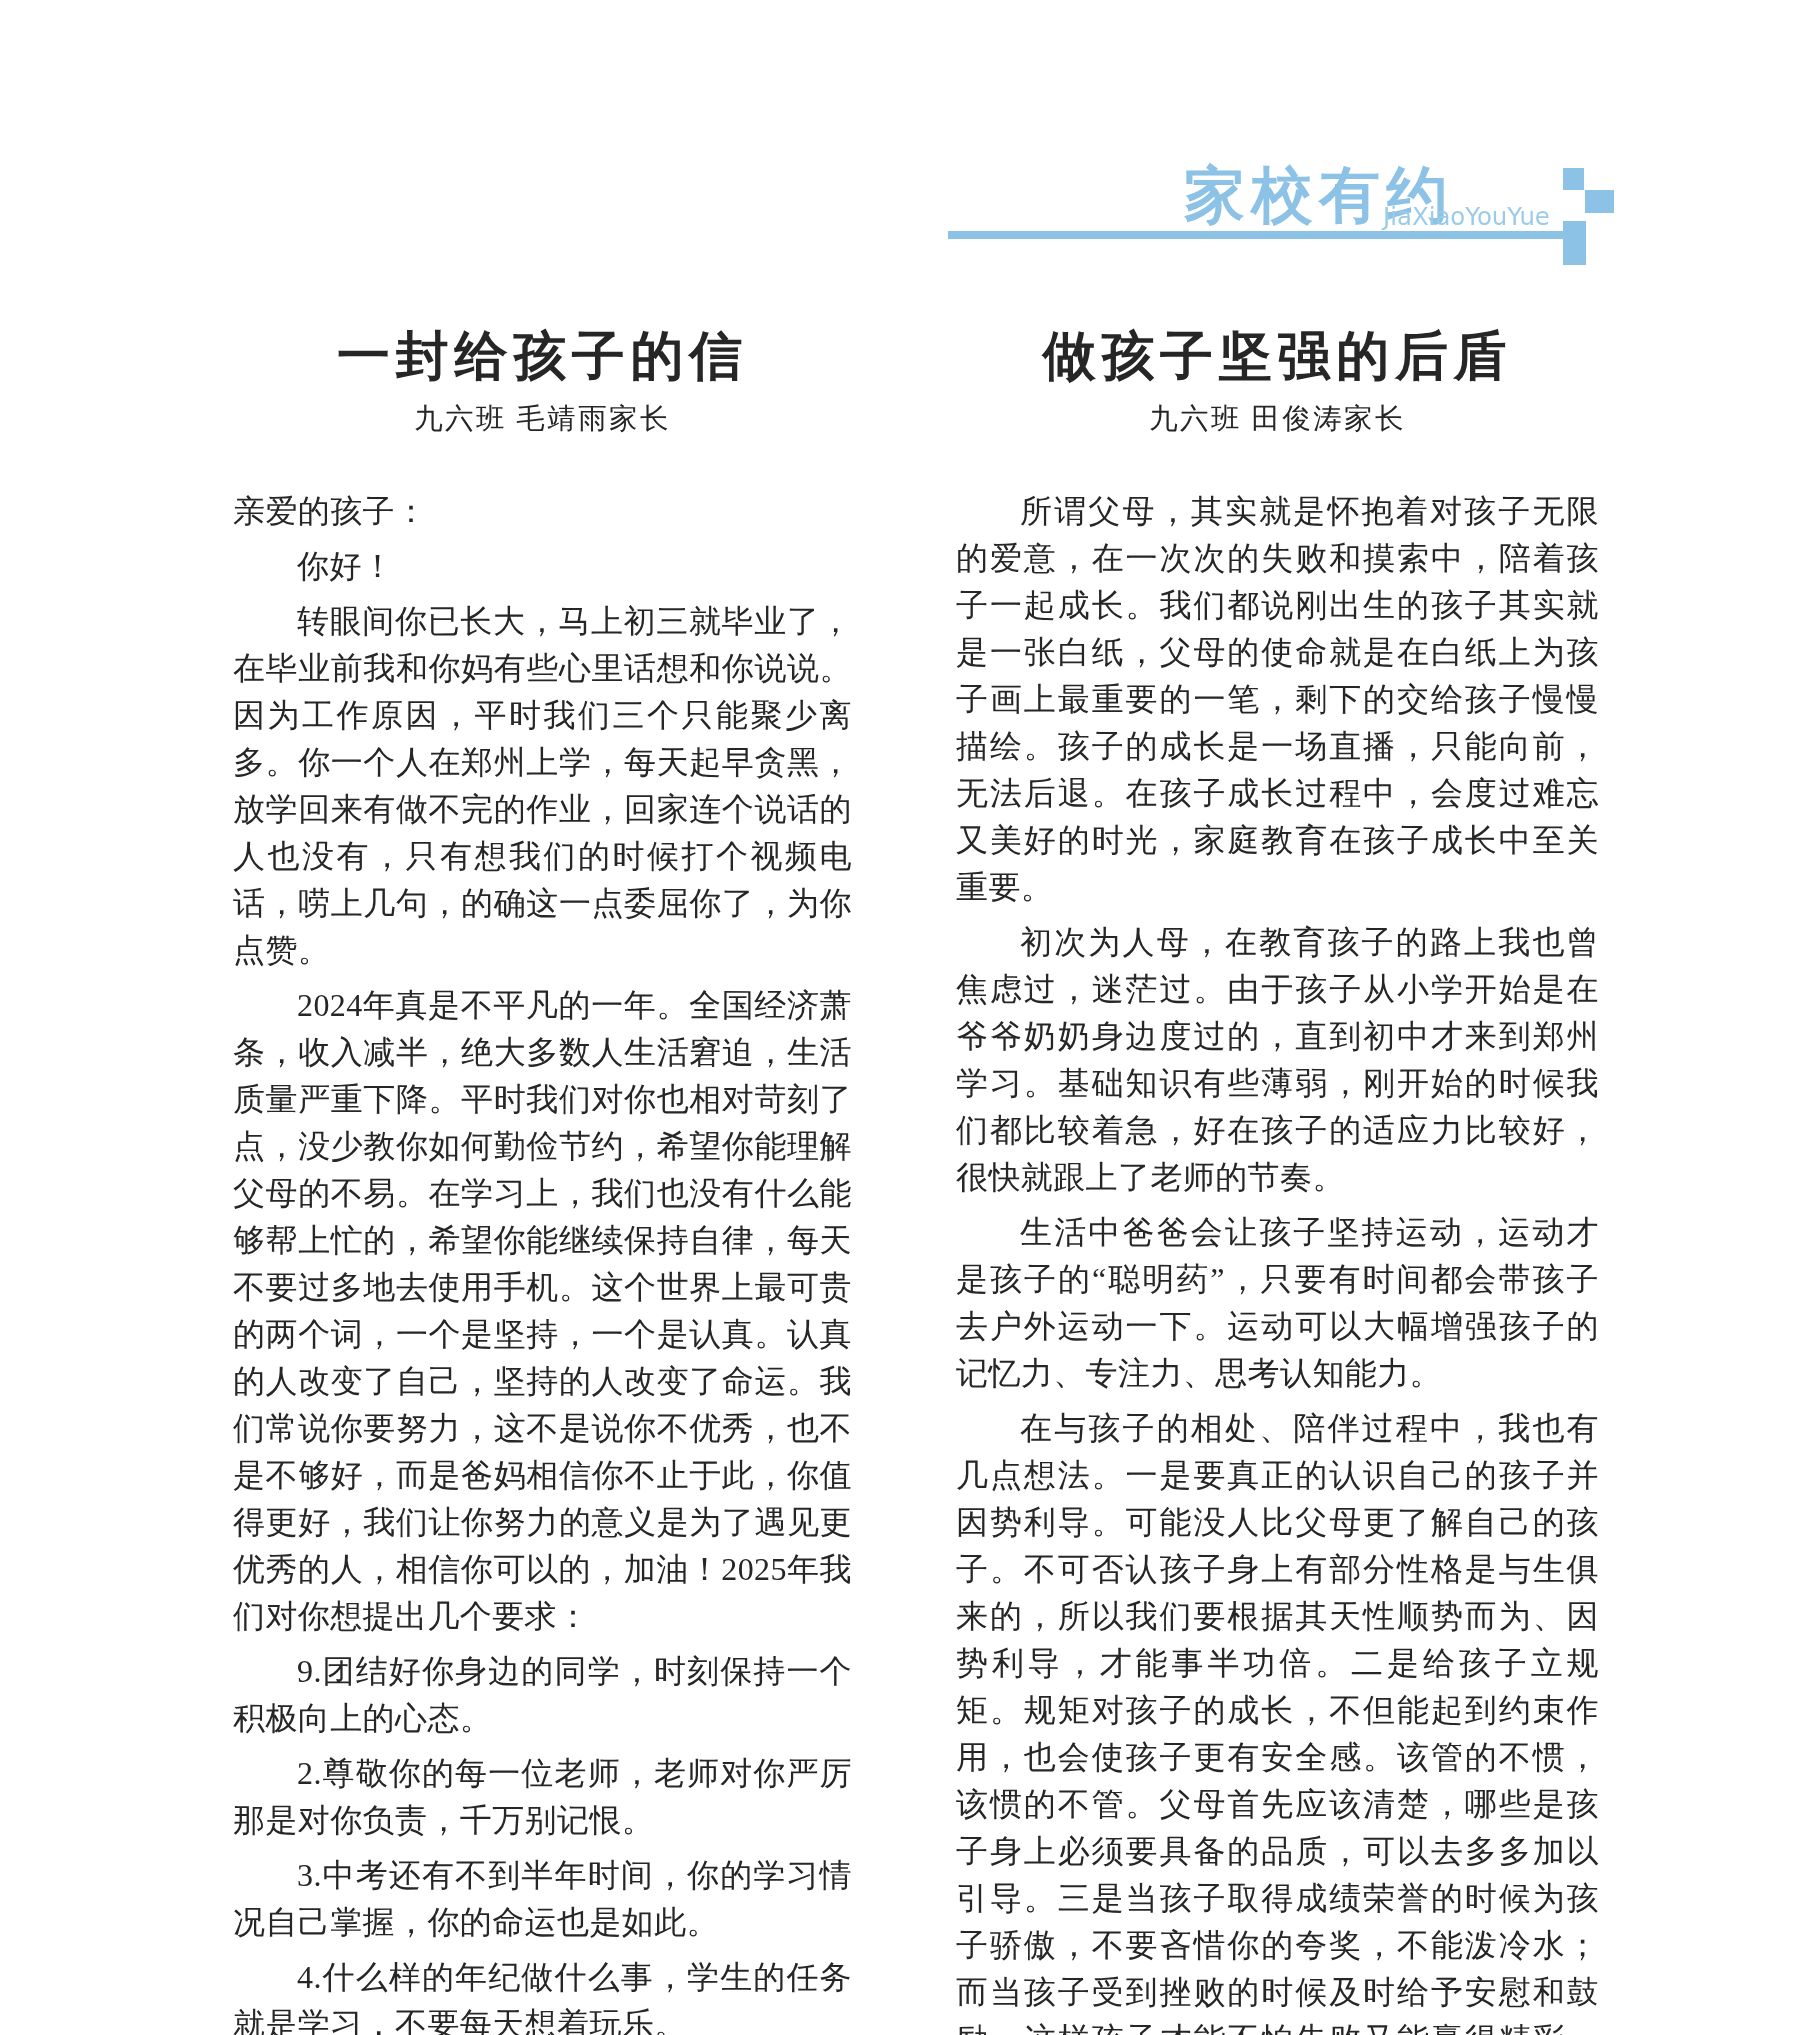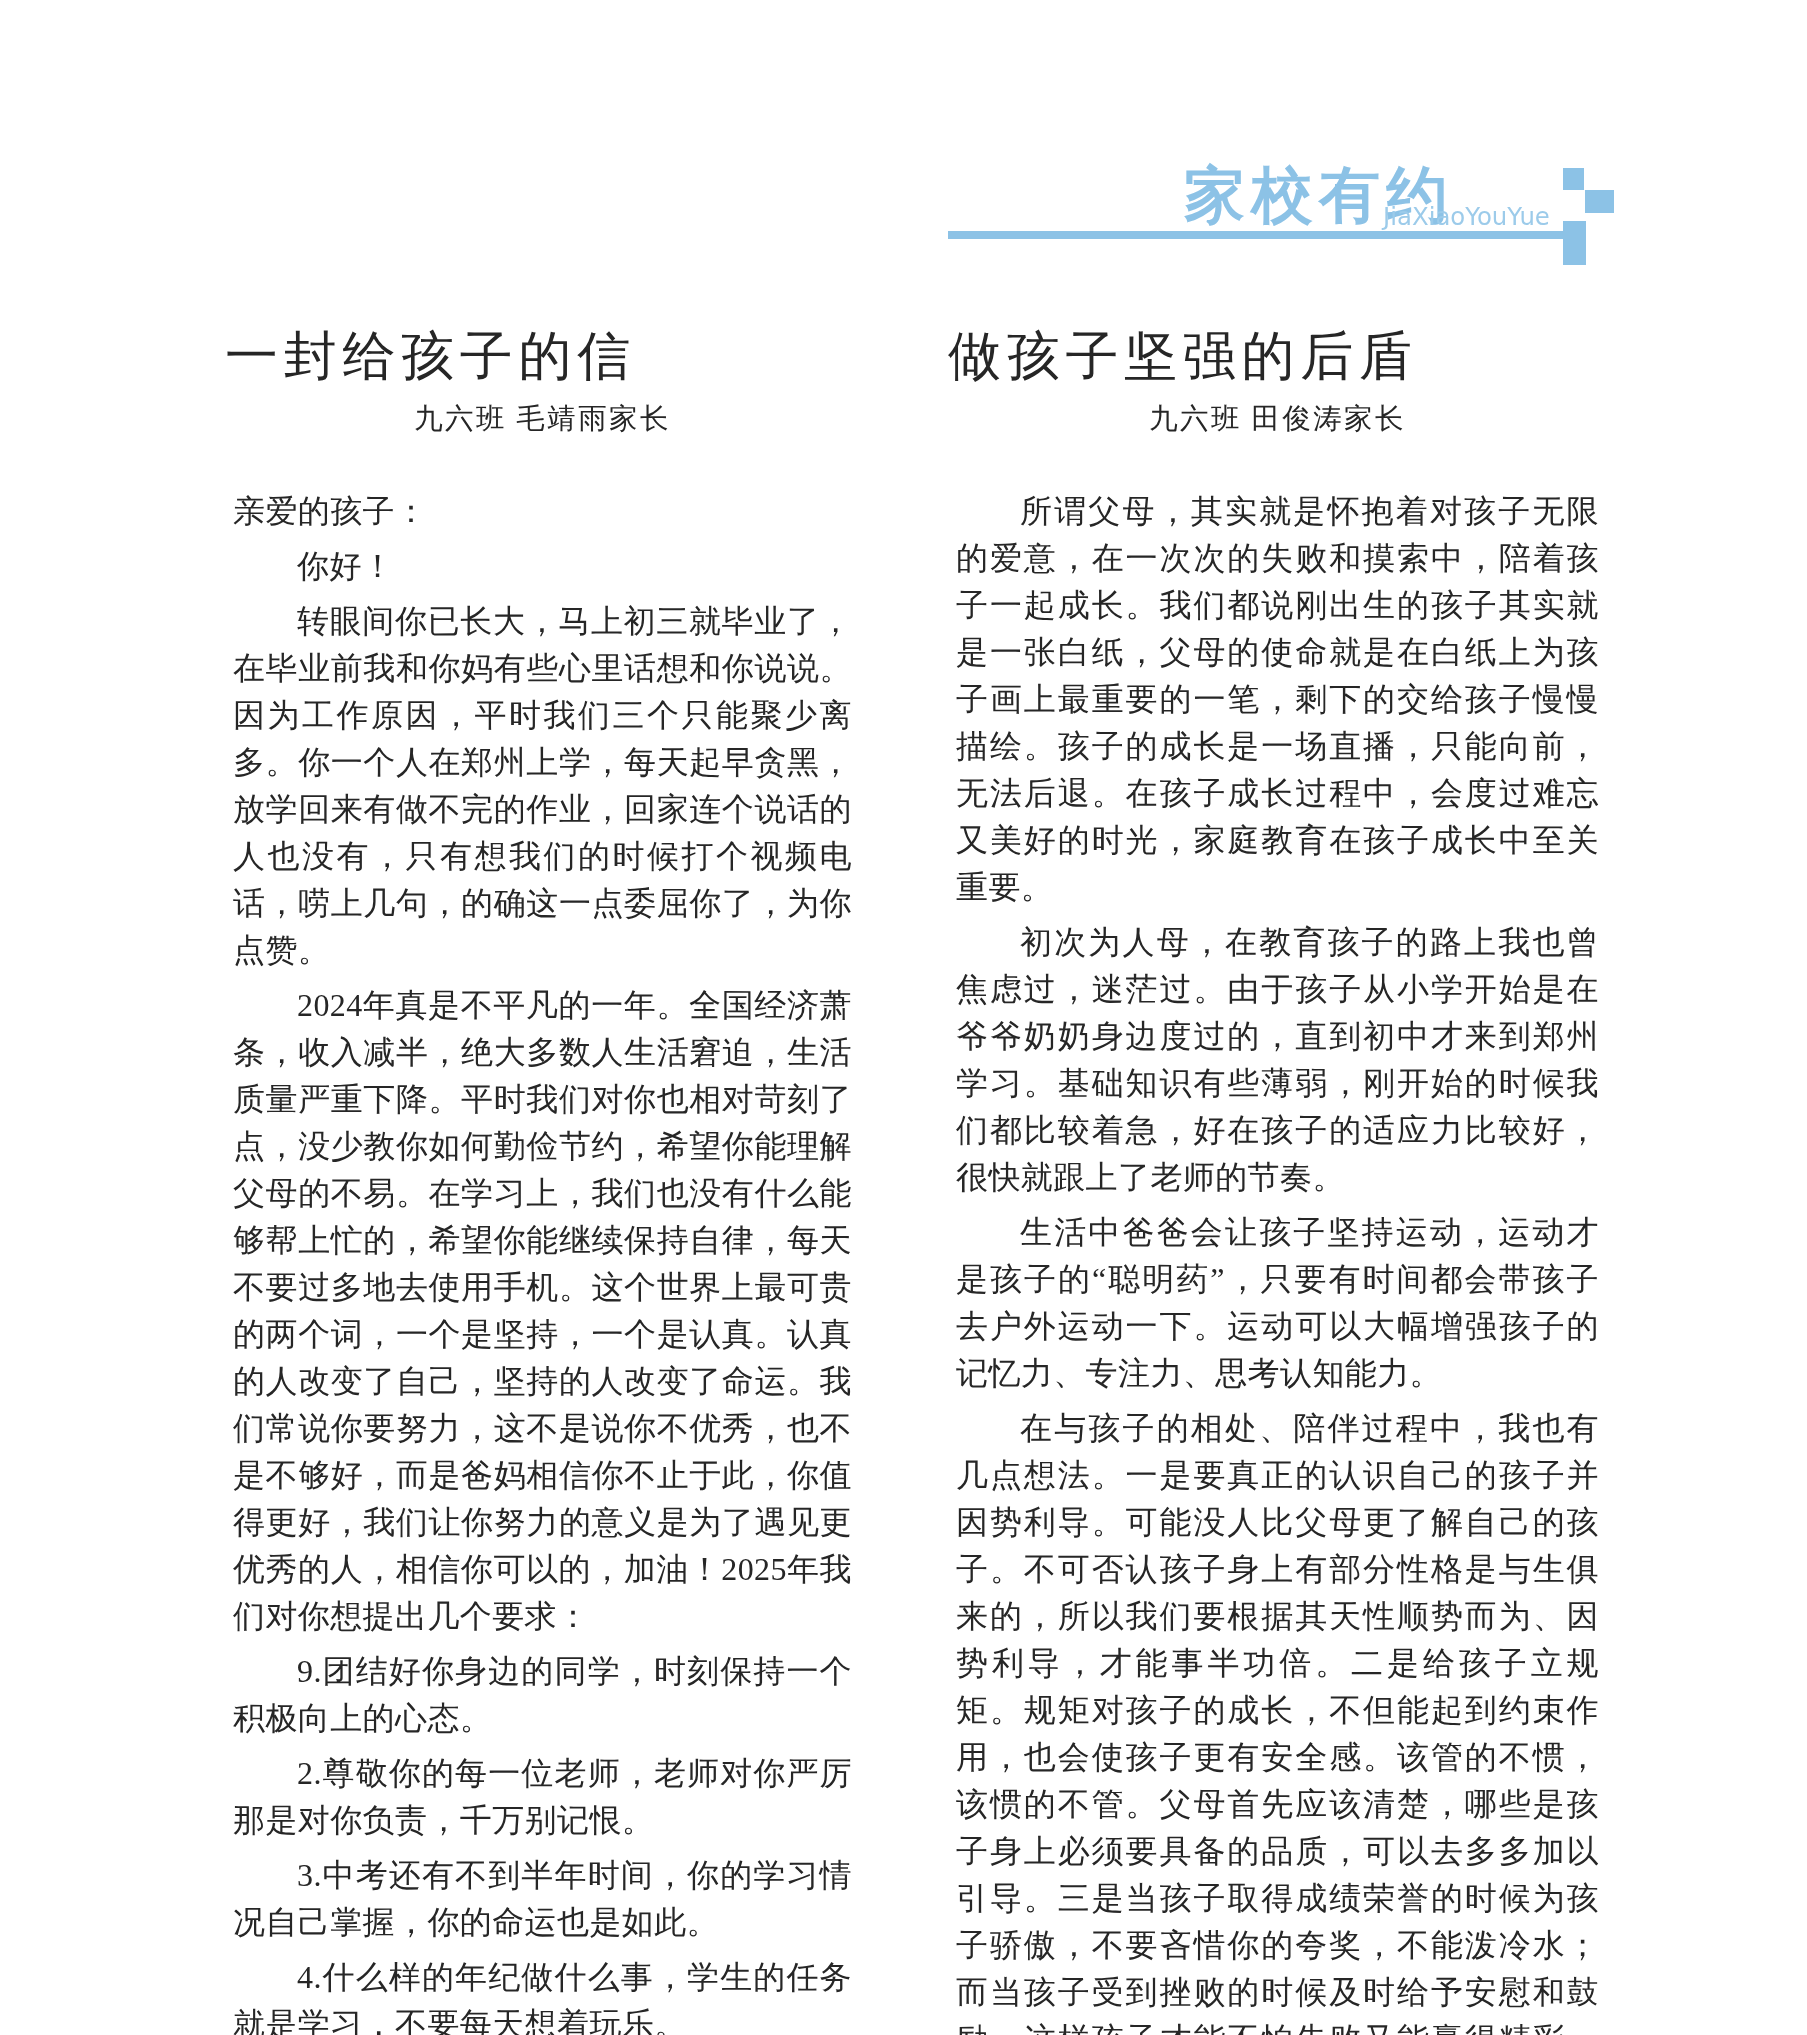--- a/index.html
+++ b/index.html
@@ -43,22 +43,22 @@
   .sq1{left:1563px;top:168px;width:21px;height:22px;}
   .sq2{left:1585px;top:190px;width:28.5px;height:23px;}
   .sq3{left:1563px;top:221px;width:23px;height:44px;}
 
   
   .col{position:absolute;top:322px;}
   .col.left{left:225px;width:635px;}
   .col.right{left:948px;width:659px;}
 
   .title{
-    margin:0;font-size:53px;font-weight:normal;
-    text-align:left;letter-spacing:5.7px;line-height:69px;
+    margin:0;font-size:53px;font-weight:bold;
+    text-align:center;letter-spacing:5.7px;line-height:69px;
   }
   .byline{
     margin-top:9px;text-align:center;
     font-size:28.5px;letter-spacing:2.4px;line-height:37px;
   }
   .body{margin-top:51px;}
 
   .para{
     margin:8px;font-size:32px;line-height:47px;
     text-align:justify;text-indent:2em;

